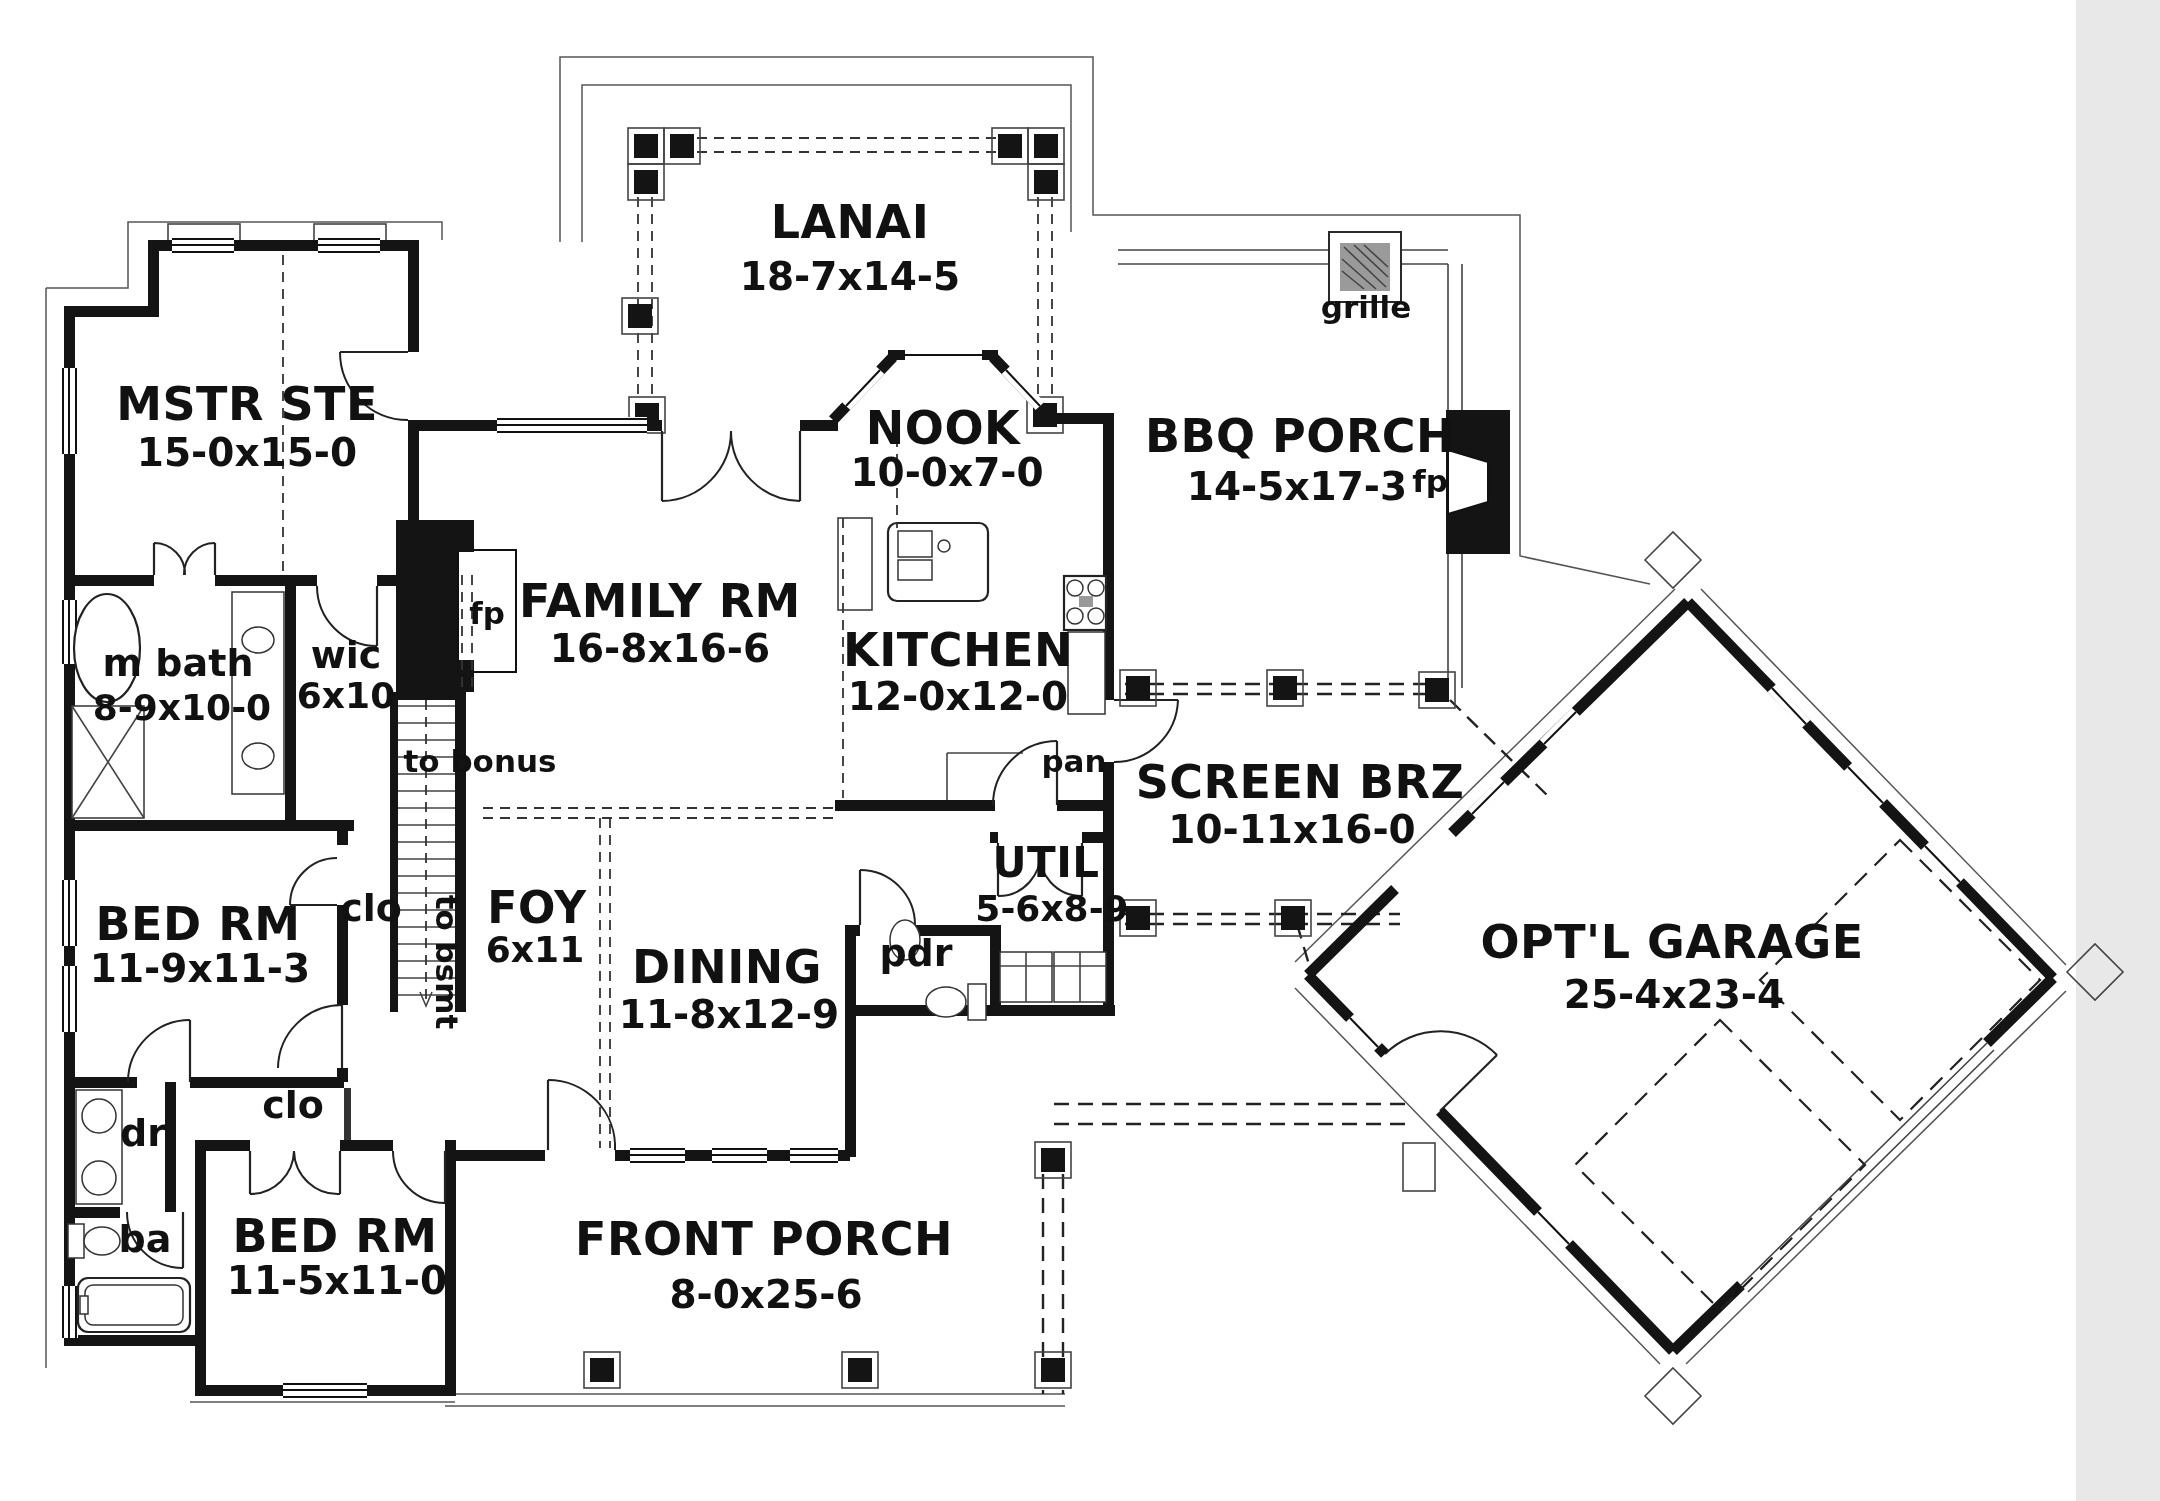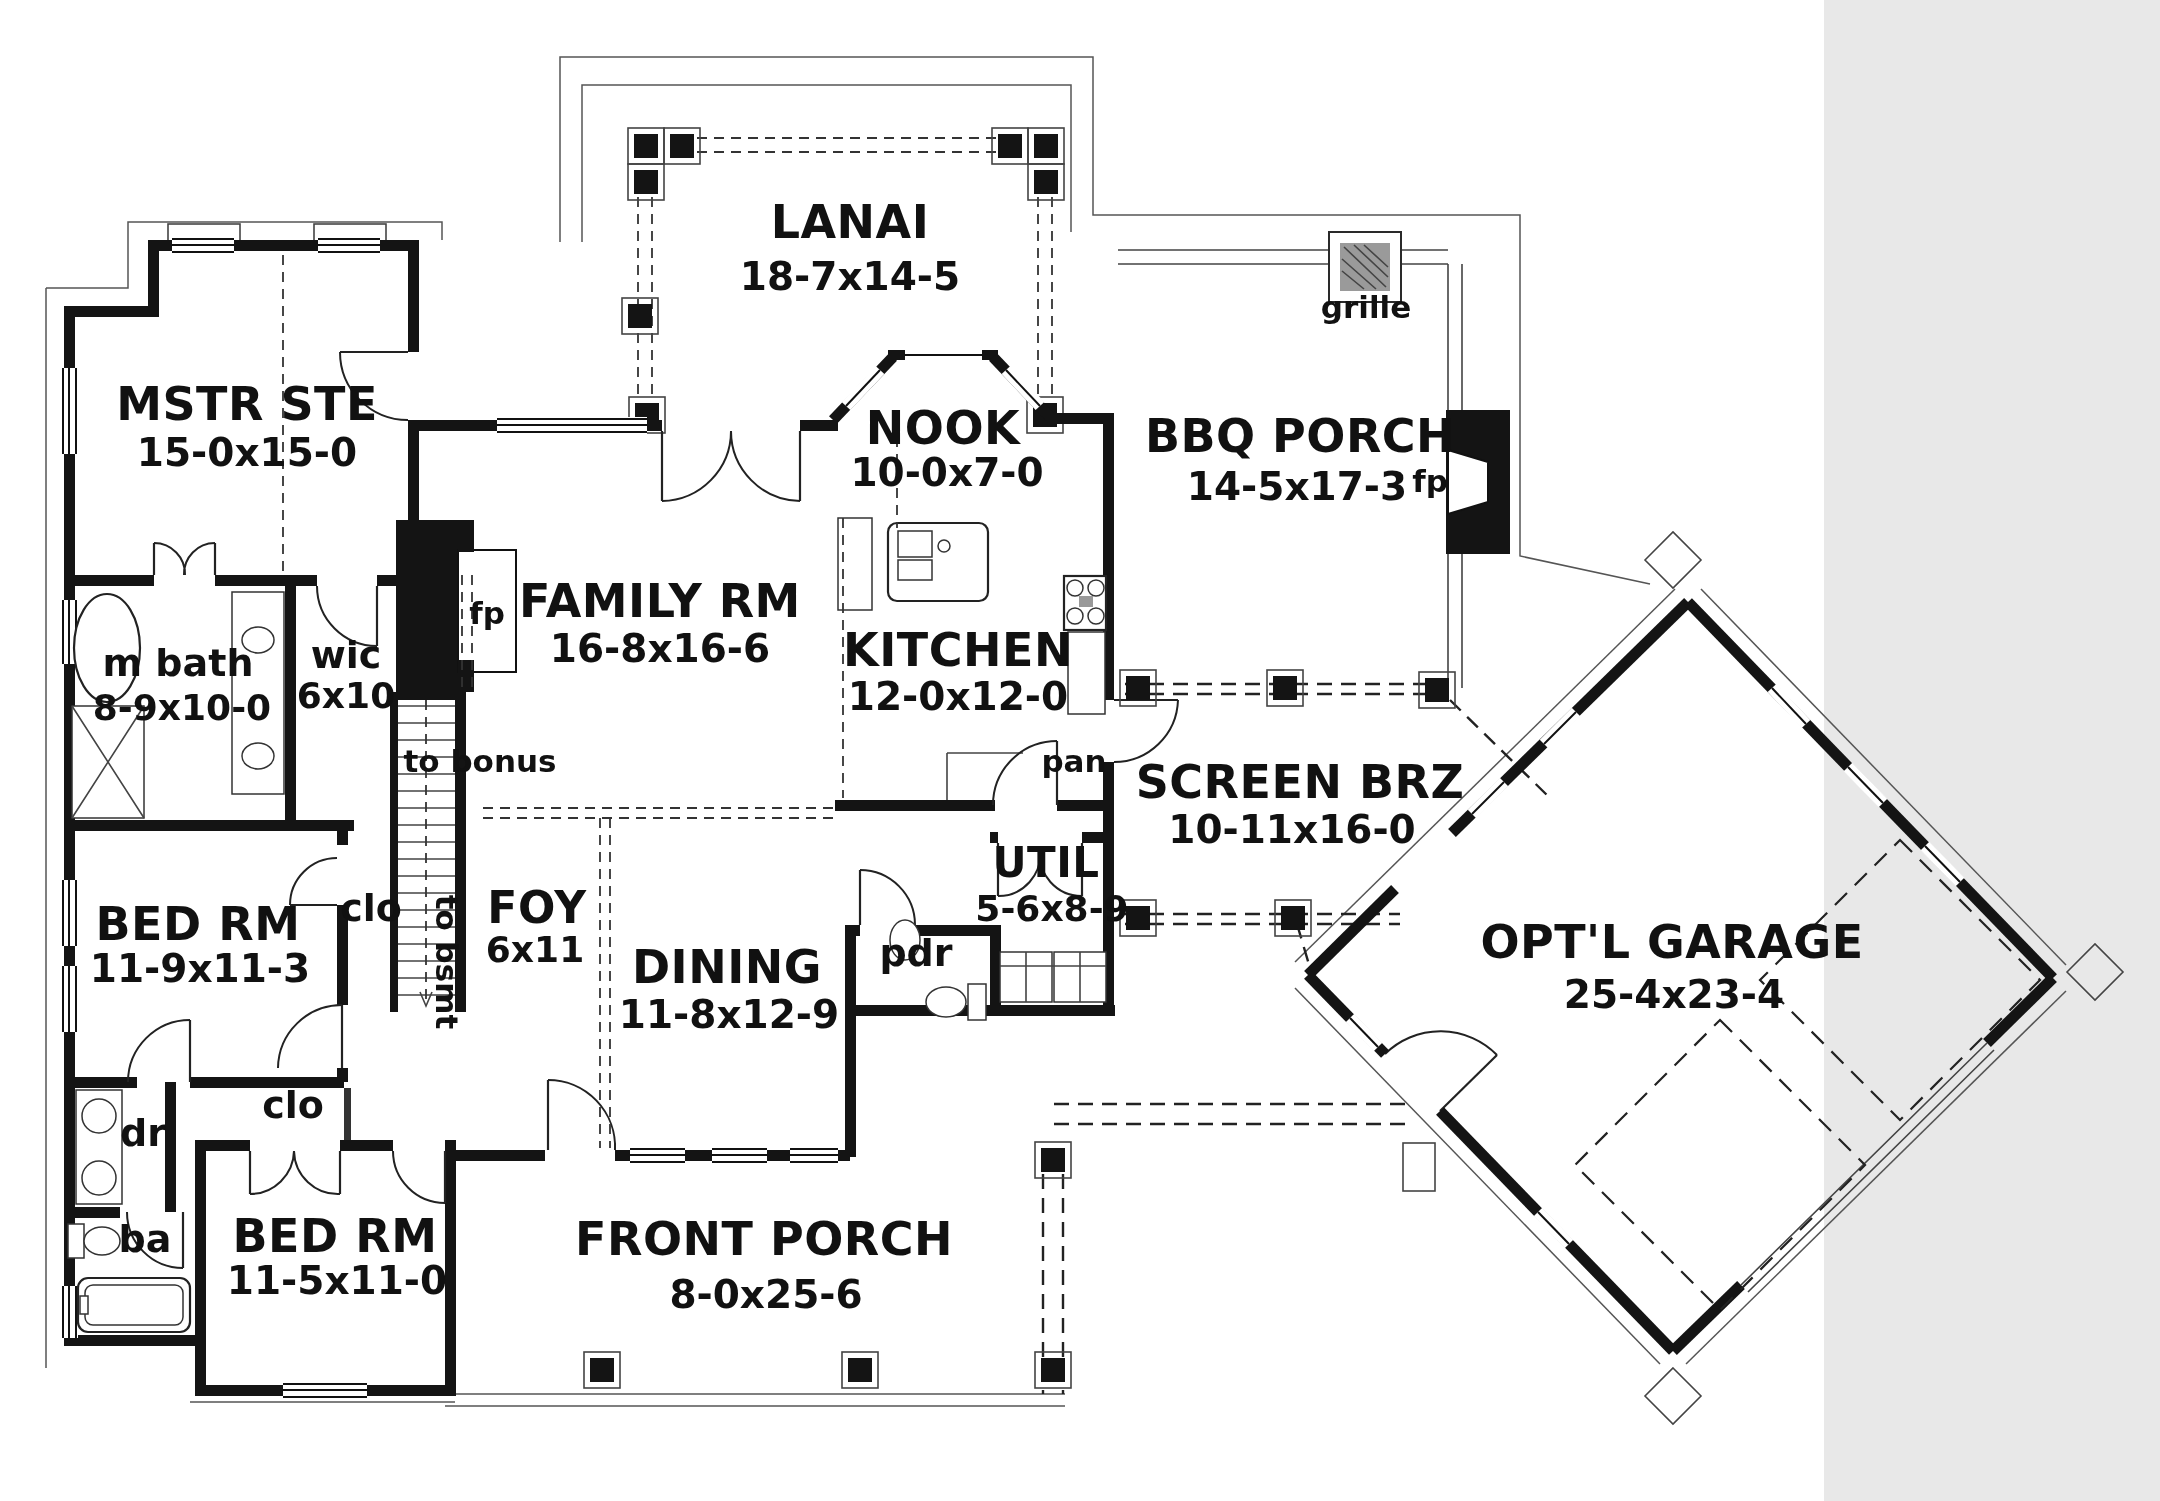--- a/index.html
+++ b/index.html
@@ -1,16 +1,16 @@
 <!DOCTYPE html>
 <html><head>
 <meta charset="utf-8">
 <style>
   html,body{margin:0;padding:0;background:#e8e8e8;}
-  .sheet{width:1824px;height:1501px;background:#ffffff;position:relative;font-family:"DejaVu Sans",sans-serif;}
+  .sheet{width:2076px;height:1501px;background:#ffffff;position:relative;font-family:"DejaVu Sans",sans-serif;}
   svg{display:block}
   .wall{fill:#141414;}
   .thin{stroke:#2a2a2a;stroke-width:2;fill:none;}
   .thin15{stroke:#444;stroke-width:1.6;fill:none;}
   .eave{stroke:#555;stroke-width:1.5;fill:none;}
   .dash{stroke:#222;stroke-width:2.4;fill:none;stroke-dasharray:15 9;}
   .dashfine{stroke:#333;stroke-width:1.8;fill:none;stroke-dasharray:10 7;}
   .bay{stroke:#222;stroke-width:2.2;fill:none;stroke-dasharray:17 11;}
   .arc{stroke:#222;stroke-width:2;fill:none;}
   .leaf{stroke:#222;stroke-width:2.2;fill:none;}

